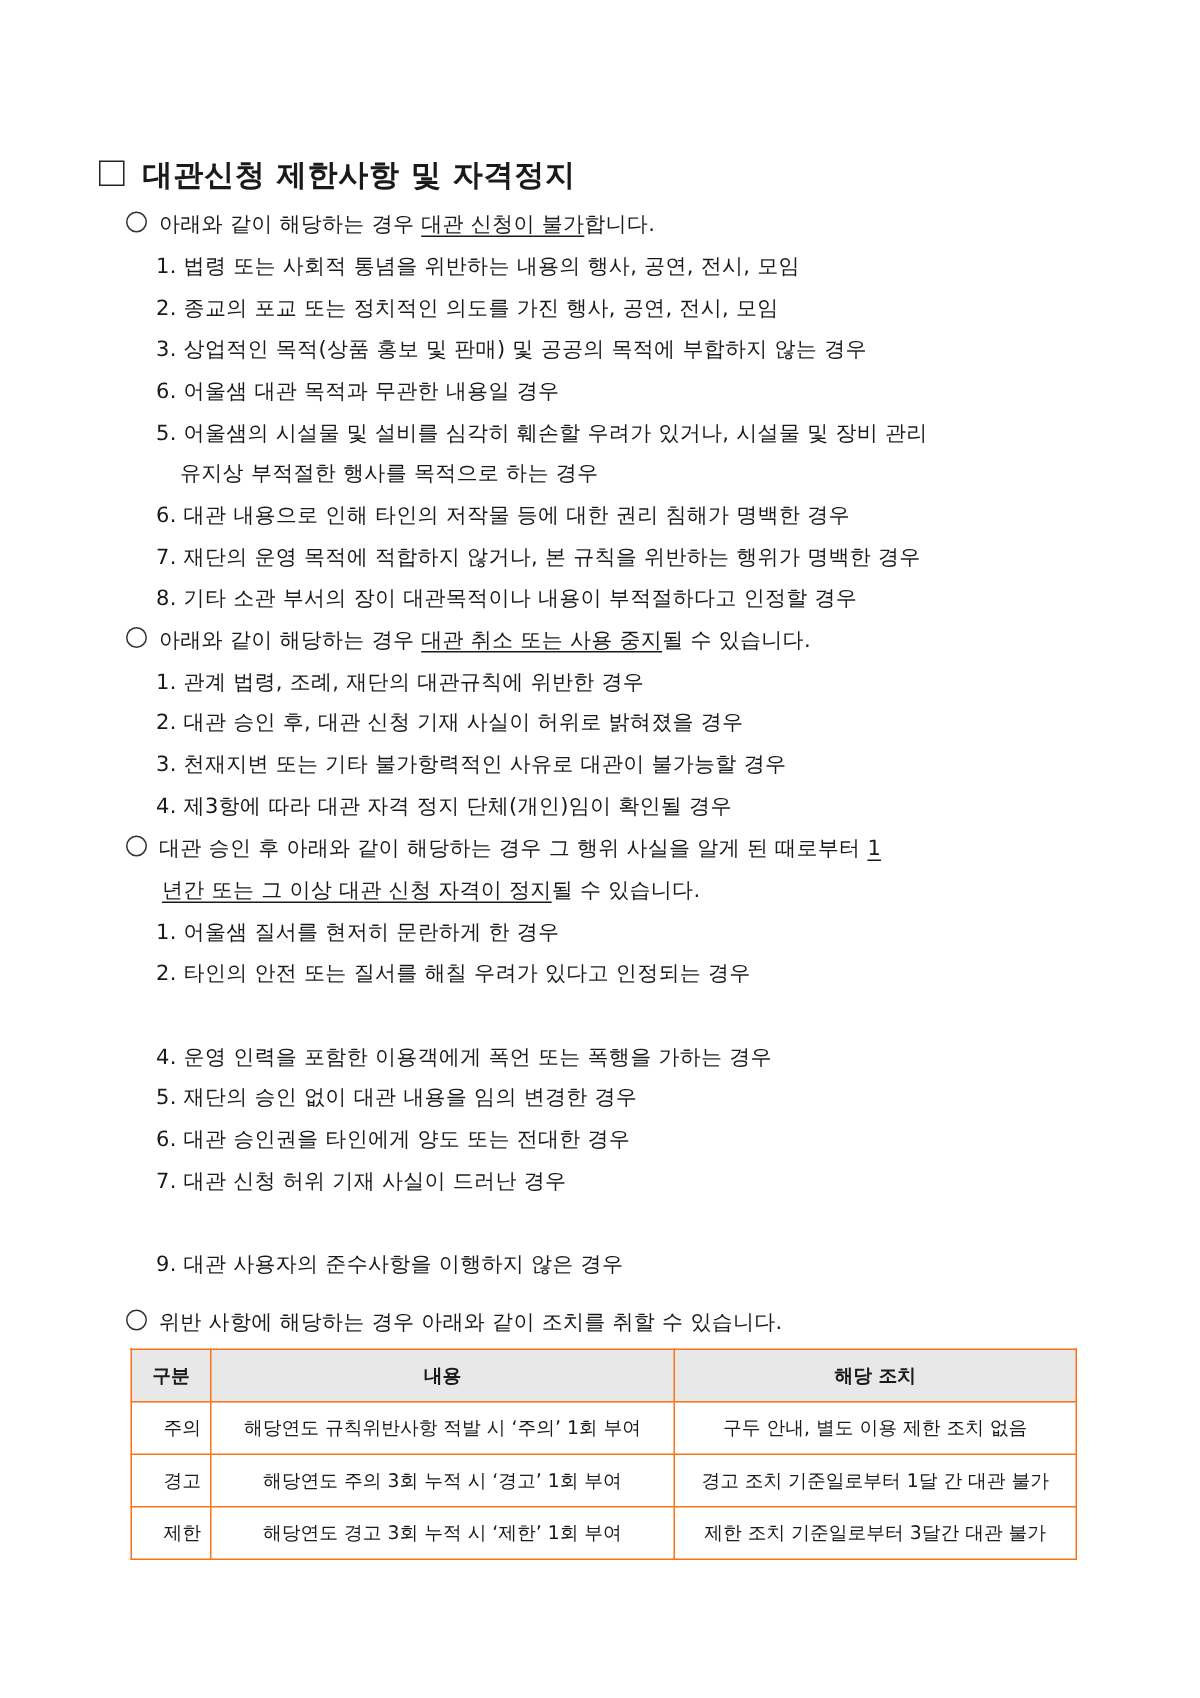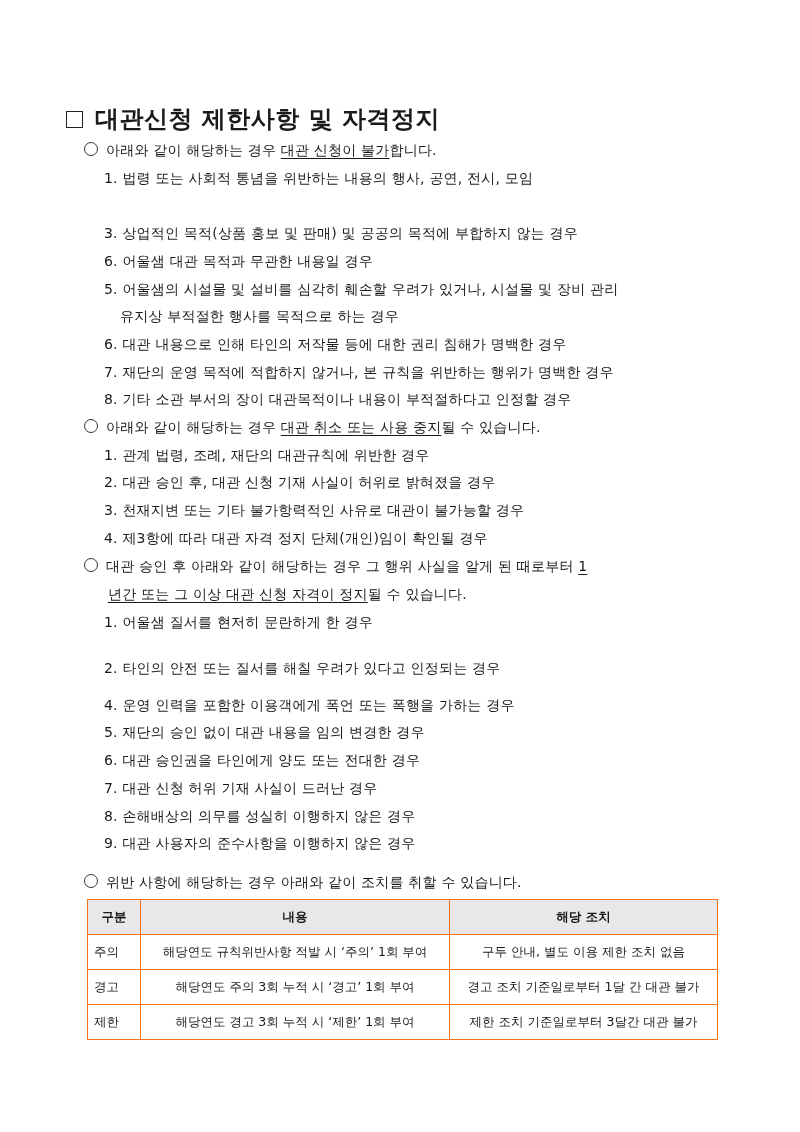--- a/index.html
+++ b/index.html
@@ -1,50 +1,51 @@
 <!DOCTYPE html>
 <html><head>
 <meta charset="utf-8">
 <style>
   html, body { margin: 0; padding: 0; background: #ffffff; }
   body { width: 800px; height: 1132px; position: relative; overflow: hidden;
          font-family: "DejaVu Sans", "Liberation Sans", sans-serif; color: #1a1a1a; }
   .page { position: absolute; left: 0; top: 0; width: 800px; height: 1132px; }
-  .title { position: absolute; left: 66px; top: 103px; font-size: 24px; font-weight: bold;
+  .title { position: absolute; left: 66px; top: 103px; font-size: 20px; font-weight: bold;
            letter-spacing: 0.5px; white-space: nowrap; }
   .title .box { display: inline-block; width: 15px; height: 15px; border: 1.5px solid #222;
                 vertical-align: -1px; margin-right: 12px; }
   .line { position: absolute; font-size: 14px; white-space: nowrap; letter-spacing: 0.2px; line-height: 20px; }
   .bullet { left: 84px; }
   .item { left: 104px; }
   .cont { left: 120px; }
   .circle { display: inline-block; width: 12px; height: 12px; border: 1.2px solid #333;
             border-radius: 50%; vertical-align: -1px; margin-right: 8px; }
   .u { text-decoration: underline; text-underline-offset: 3px; }
   table.actions { position: absolute; left: 87px; top: 899px; width: 631px; border-collapse: collapse;
                   font-size: 12.5px; }
   table.actions th, table.actions td { border: 1px solid #f97316; height: 32px; padding: 1px 6px; }
   table.actions th { background: #e8e8e8; font-weight: bold; text-align: center; }
-  table.actions td.c1 { text-align: left; width: 40px; font-family: Liberation Serif, serif; }
+  table.actions td.c1 { text-align: right; width: 40px; font-family: Liberation Serif, serif; }
   table.actions td.c2 { text-align: center; width: 296px; }
   table.actions td.c3 { text-align: center; }
 </style>
 </head>
 <body>
 
 <div class="page">
 
   <div class="title">
     <span class="box"></span><span>대관신청 제한사항 및 자격정지</span>
   </div>
 
   <div class="line bullet" style="top:140px">
     <span class="circle"></span><span>아래와 같이 해당하는 경우 </span><span class="u">대관 신청이 불가</span><span>합니다.</span>
   </div>
   <div class="line item" style="top:168px">1. 법령 또는 사회적 통념을 위반하는 내용의 행사, 공연, 전시, 모임</div>
+  <div class="line item" style="top:196px">2. 종교의 포교 또는 정치적인 의도를 가진 행사, 공연, 전시, 모임</div>
   <div class="line item" style="top:223px">3. 상업적인 목적(상품 홍보 및 판매) 및 공공의 목적에 부합하지 않는 경우</div>
   <div class="line item" style="top:251px">6. 어울샘 대관 목적과 무관한 내용일 경우</div>
   <div class="line item" style="top:279px">5. 어울샘의 시설물 및 설비를 심각히 훼손할 우려가 있거나, 시설물 및 장비 관리</div>
   <div class="line cont" style="top:306px">유지상 부적절한 행사를 목적으로 하는 경우</div>
   <div class="line item" style="top:334px">6. 대관 내용으로 인해 타인의 저작물 등에 대한 권리 침해가 명백한 경우</div>
   <div class="line item" style="top:362px">7. 재단의 운영 목적에 적합하지 않거나, 본 규칙을 위반하는 행위가 명백한 경우</div>
   <div class="line item" style="top:389px">8. 기타 소관 부서의 장이 대관목적이나 내용이 부적절하다고 인정할 경우</div>
 
   <div class="line bullet" style="top:417px">
     <span class="circle"></span><span>아래와 같이 해당하는 경우 </span><span class="u">대관 취소 또는 사용 중지</span><span>될 수 있습니다.</span>
@@ -54,26 +55,25 @@
   <div class="line item" style="top:500px">3. 천재지변 또는 기타 불가항력적인 사유로 대관이 불가능할 경우</div>
   <div class="line item" style="top:528px">4. 제3항에 따라 대관 자격 정지 단체(개인)임이 확인될 경우</div>
 
   <div class="line bullet" style="top:556px">
     <span class="circle"></span><span>대관 승인 후 아래와 같이 해당하는 경우 그 행위 사실을 알게 된 때로부터 </span><span class="u">1</span>
   </div>
   <div class="line" style="left:108px; top:584px">
     <span class="u">년간 또는 그 이상 대관 신청 자격이 정지</span><span>될 수 있습니다.</span>
   </div>
   <div class="line item" style="top:612px">1. 어울샘 질서를 현저히 문란하게 한 경우</div>
-  <div class="line item" style="top:658px">2. 타인의 안전 또는 질서를 해칠 우려가 있다고 인정되는 경우</div>
+  <div class="line item" style="top:639px">2. 타인의 안전 또는 질서를 해칠 우려가 있다고 인정되는 경우</div>
   <div class="line item" style="top:695px">4. 운영 인력을 포함한 이용객에게 폭언 또는 폭행을 가하는 경우</div>
   <div class="line item" style="top:722px">5. 재단의 승인 없이 대관 내용을 임의 변경한 경우</div>
   <div class="line item" style="top:750px">6. 대관 승인권을 타인에게 양도 또는 전대한 경우</div>
   <div class="line item" style="top:778px">7. 대관 신청 허위 기재 사실이 드러난 경우</div>
-  <div class="line item" style="top:806px">8. 손해배상의 의무를 성실히 이행하지 않은 경우</div>
   <div class="line item" style="top:833px">9. 대관 사용자의 준수사항을 이행하지 않은 경우</div>
 
   <div class="line bullet" style="top:872px">
     <span class="circle"></span><span>위반 사항에 해당하는 경우 아래와 같이 조치를 취할 수 있습니다.</span>
   </div>
 
   <table class="actions">
     <thead>
       <tr>
         <th>구분</th>

